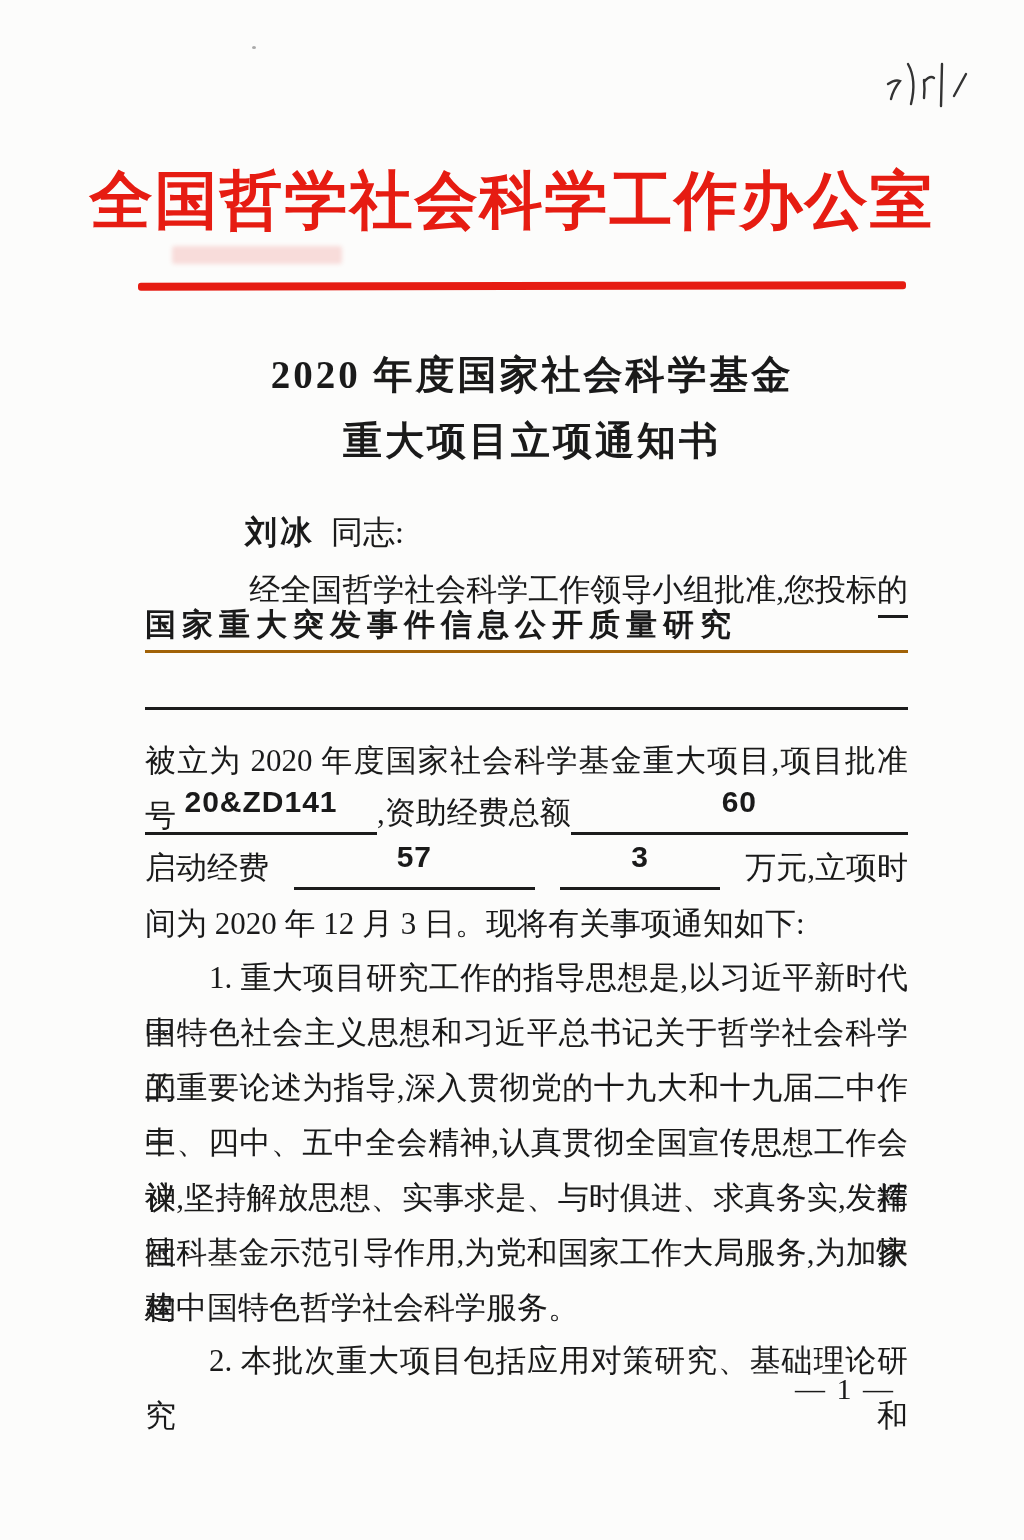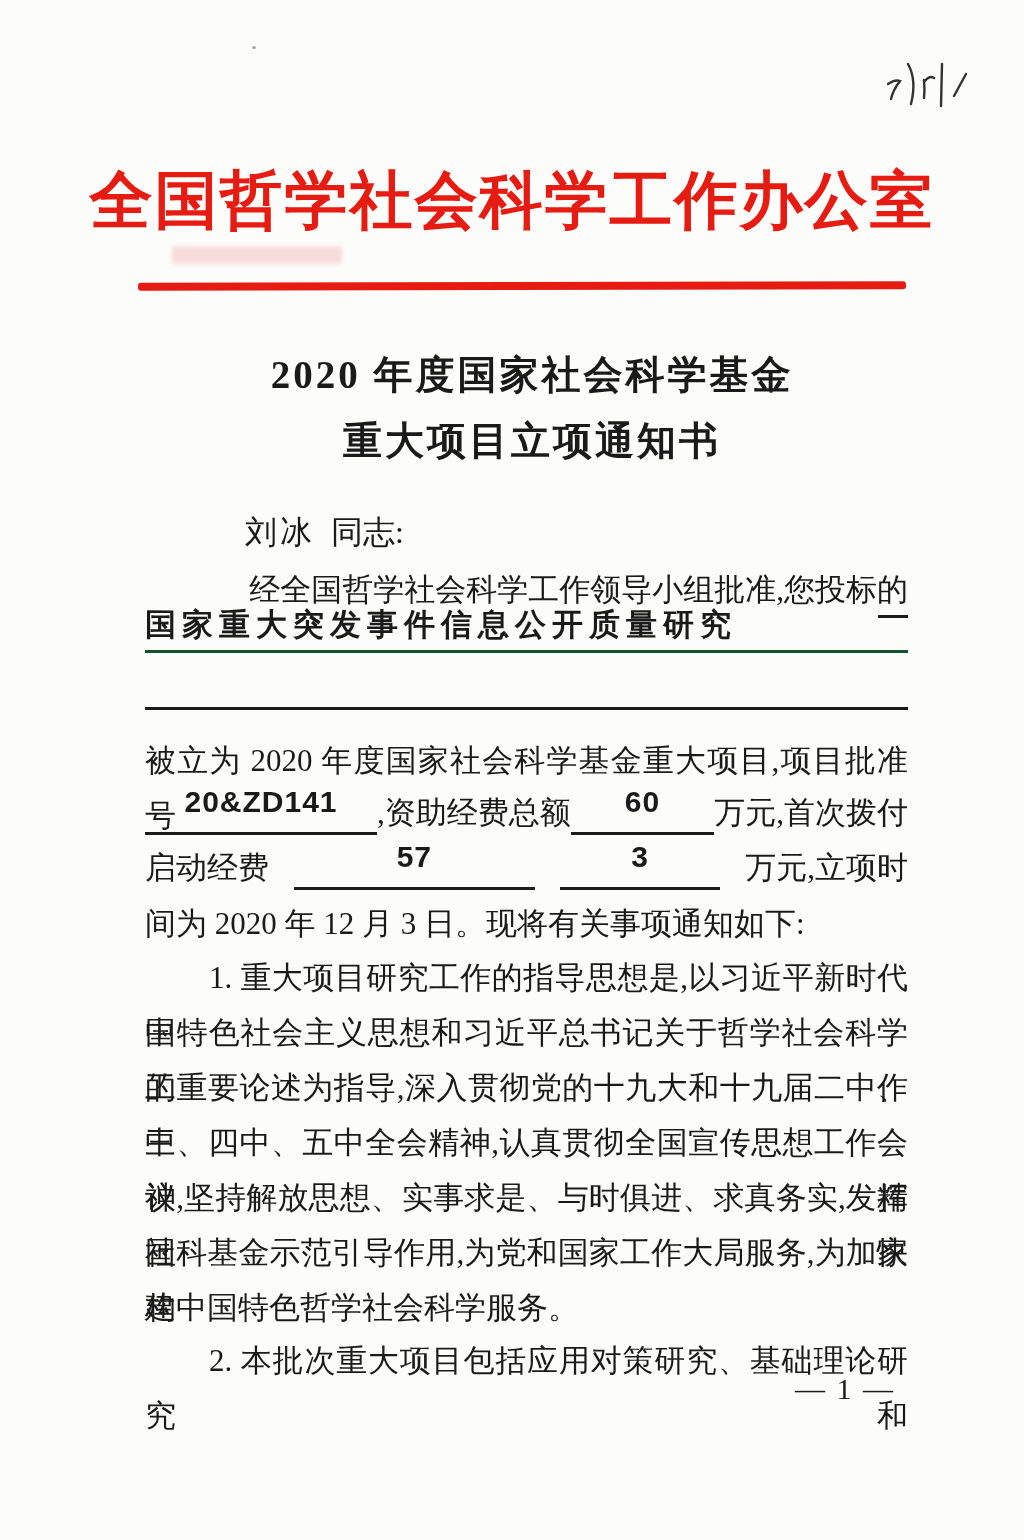--- a/index.html
+++ b/index.html
@@ -76,25 +76,25 @@
     margin-bottom:5px;
     min-width:30px;
   }
   .val{
     font-family:"Liberation Sans","DejaVu Sans",sans-serif;
     font-weight:700;font-size:30px;line-height:1;
     transform:translateY(-15px);
     letter-spacing:1px;
   }
   .salutation{position:absolute;top:505px;left:245px;height:55px;line-height:55px;font-size:32px;white-space:nowrap;}
-  .salutation .name{font-weight:400;letter-spacing:3px;margin-right:16px;margin-top:48px;}
+  .salutation .name{font-weight:700;letter-spacing:3px;margin-right:16px;margin-top:48px;}
   .project-title-row{
     position:absolute;top:600px;left:145px;width:763px;height:50px;
     line-height:50px;font-size:31px;font-weight:700;letter-spacing:6px;
-    border-bottom:3px solid #14532d;
+    border-bottom:3px solid #a16207;
     white-space:nowrap;
   }
   .blank-row{
     position:absolute;top:657px;left:145px;width:763px;height:50px;
     border-bottom:3px solid #1c1c1c;
   }
   .page-number{
     position:absolute;top:1372px;left:795px;
     font-size:30px;letter-spacing:2px;white-space:nowrap;
   }
@@ -138,21 +138,20 @@
   <div class="line just" style="top:733px;">被立为 2020 年度国家社会科学基金重大项目,项目批准号</div>
 
   <div class="line flexline" style="top:785px;">
     <span class="fill" style="flex:0 0 232px;">
       <span class="val">20&amp;ZD141</span>
     </span>
     <span class="t">,资助经费总额</span>
     <span class="fill" style="flex:1;">
       <span class="val">60</span>
     </span>
-    <span class="t">万元,首次拨付</span>
   </div>
 
   <div class="line flexline" style="top:840px;gap:25px;">
     <span class="t">启动经费</span>
     <span class="fill" style="flex:1.5;">
       <span class="val">57</span>
     </span>
     <span class="fill" style="flex:1;">
       <span class="val">3</span>
     </span>

